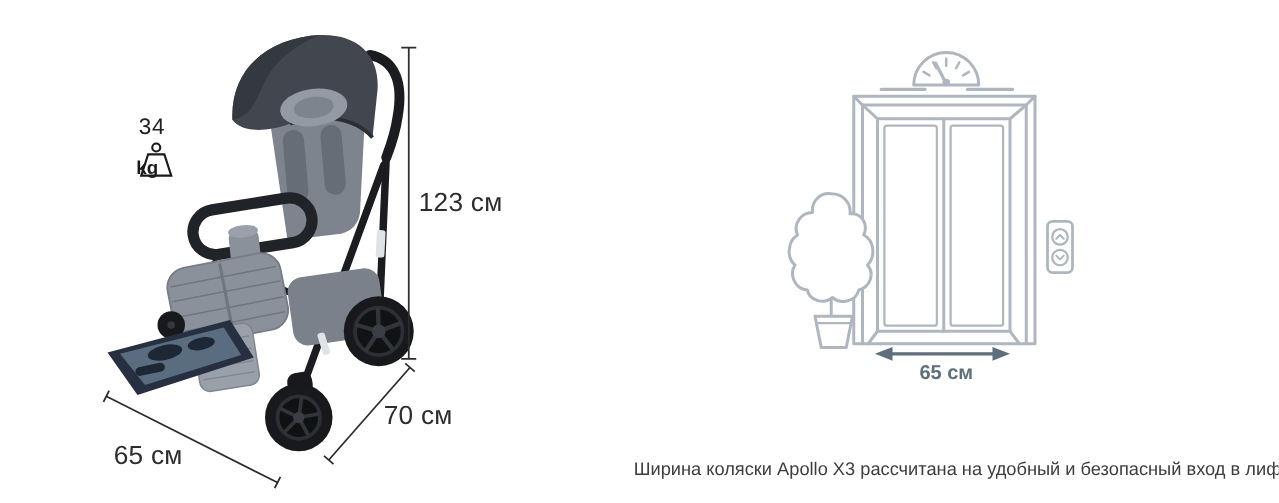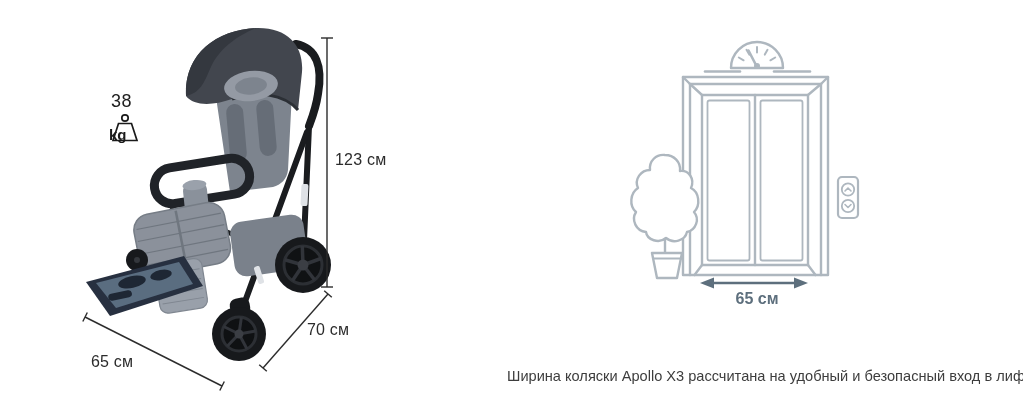--- a/index.html
+++ b/index.html
@@ -3,21 +3,21 @@
 <meta charset="utf-8">
 <style>
   html,body{margin:0;padding:0;background:#fff;}
   .canvas{
     position:relative;width:1023px;height:402px;background:#ffffff;
     font-family:"Liberation Sans",sans-serif;overflow:hidden;
   }
   .abs{position:absolute;}
   
   .dim-label{
-    position:absolute;font-size:16px;font-weight:500;color:#2c2c2c;
+    position:absolute;font-size:21px;font-weight:500;color:#2c2c2c;
     letter-spacing:.2px;white-space:nowrap;
   }
   .weight-value{
     position:absolute;left:111px;top:91px;font-size:18px;font-weight:500;
     color:#202020;letter-spacing:.5px;
   }
   .kg-icon{position:absolute;left:109px;top:113px;width:32px;height:32px;}
   .kg-icon svg{position:absolute;left:0;top:0;}
   .kg-icon .kg-text{
     position:absolute;left:0;top:13px;width:32px;
@@ -152,21 +152,21 @@
           <path d="M264.2 270.7 L271.8 277.3"></path>
       </g>
       <g>
         <path d="M25 297 L162 366"></path>
         <path d="M27.3 292.5 L22.8 301.5"></path>
           <path d="M164.3 361.5 L159.8 370.5"></path>
       </g>
     </g>
   </svg>
 
-  <span class="weight-value">38</span>
+  <span class="weight-value">34</span>
   <div class="kg-icon">
     <svg width="32" height="32" viewBox="0 0 32 32">
       <circle cx="16" cy="5" r="3.2" fill="none" stroke="#1a1a1a" stroke-width="1.7"></circle>
       <path d="M4 27.5 L9.5 10.5 L22.5 10.5 L28 27.5 Z" fill="#ffffff" stroke="#1a1a1a" stroke-width="1.7"></path>
     </svg>
     <span class="kg-text">kg</span>
   </div>
 
   <span class="dim-label" style="left:335px;top:151px;">123 см</span>
   <span class="dim-label" style="left:307px;top:321px;">70 см</span>

